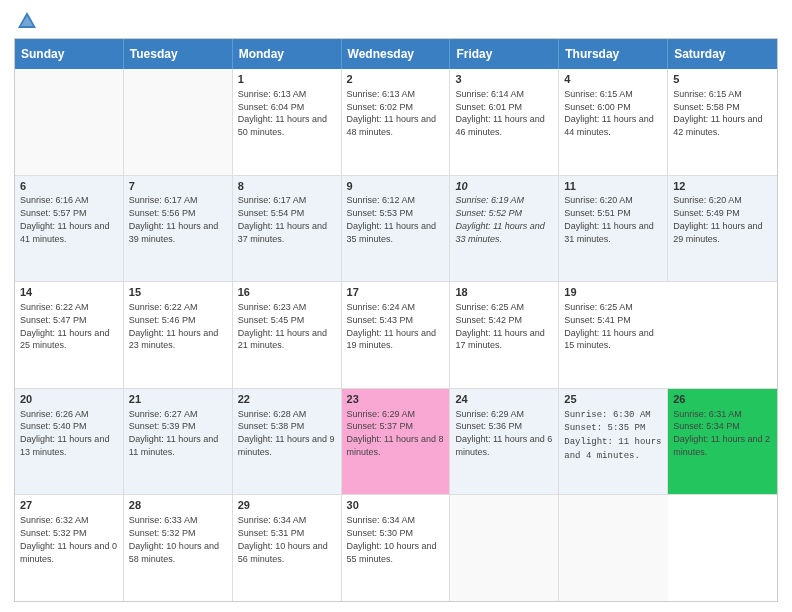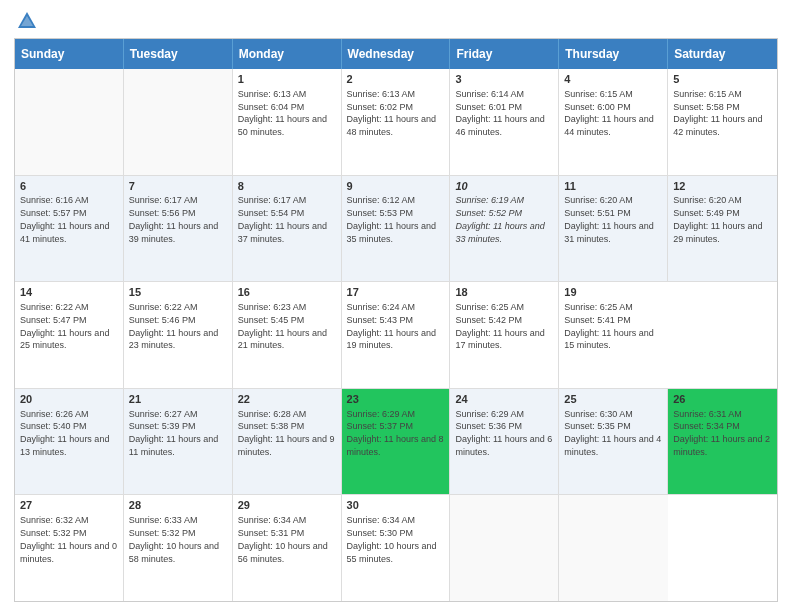--- a/index.html
+++ b/index.html
@@ -214,27 +214,27 @@
         <div class="cal-row">
           <div class="cal-cell shaded" style="background: rgb(238, 243, 249);"><span class="day-num">20</span><span class="cell-info" style="white-space: pre-line;">Sunrise: 6:26 AM
 Sunset: 5:40 PM
 Daylight: 11 hours and 13 minutes.</span></div>
           <div class="cal-cell shaded" style="background: rgb(238, 243, 249);"><span class="day-num">21</span><span class="cell-info" style="white-space: pre-line;">Sunrise: 6:27 AM
 Sunset: 5:39 PM
 Daylight: 11 hours and 11 minutes.</span></div>
           <div class="cal-cell shaded" style="background: rgb(238, 243, 249);"><span class="day-num">22</span><span class="cell-info" style="white-space: pre-line;">Sunrise: 6:28 AM
 Sunset: 5:38 PM
 Daylight: 11 hours and 9 minutes.</span></div>
-          <div class="cal-cell shaded" style="background: #22c55e;"><span class="day-num">23</span><span class="cell-info" style="white-space: pre-line;">Sunrise: 6:29 AM
+          <div class="cal-cell shaded" style="background: #f9a8d4;"><span class="day-num">23</span><span class="cell-info" style="white-space: pre-line;">Sunrise: 6:29 AM
 Sunset: 5:37 PM
 Daylight: 11 hours and 8 minutes.</span></div>
           <div class="cal-cell shaded" style="background: rgb(238, 243, 249);"><span class="day-num">24</span><span class="cell-info" style="white-space: pre-line;">Sunrise: 6:29 AM
 Sunset: 5:36 PM
 Daylight: 11 hours and 6 minutes.</span></div>
-          <div class="cal-cell shaded" style="background: rgb(238, 243, 249);"><span class="day-num">25</span><span class="cell-info" style="white-space: pre-line;">Sunrise: 6:30 AM
+          <div class="cal-cell shaded" style="background: rgb(238, 243, 249);"><span class="day-num">25</span><span class="cell-info" style="white-space: pre-line; font-family: Liberation Mono, monospace;">Sunrise: 6:30 AM
 Sunset: 5:35 PM
 Daylight: 11 hours and 4 minutes.</span></div>
           <div class="cal-cell shaded" style="background: #22c55e;"><span class="day-num">26</span><span class="cell-info" style="white-space: pre-line;">Sunrise: 6:31 AM
 Sunset: 5:34 PM
 Daylight: 11 hours and 2 minutes.</span></div>
         </div>
         <div class="cal-row">
           <div class="cal-cell"><span class="day-num">27</span><span class="cell-info" style="white-space: pre-line;">Sunrise: 6:32 AM
 Sunset: 5:32 PM
 Daylight: 11 hours and 0 minutes.</span></div>

